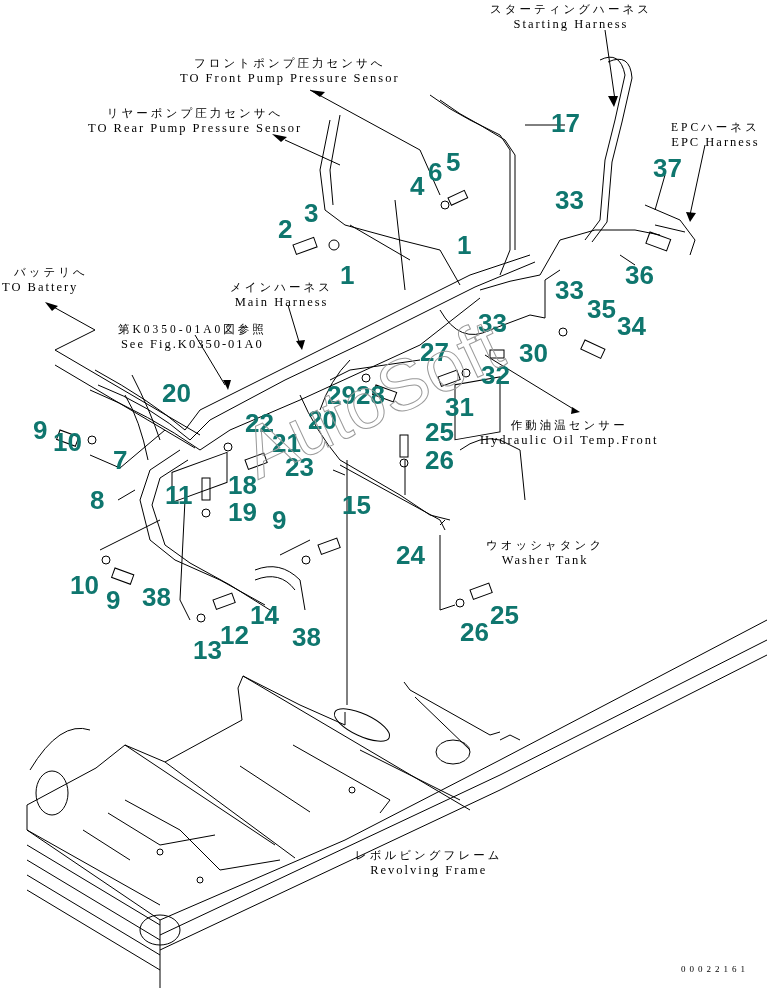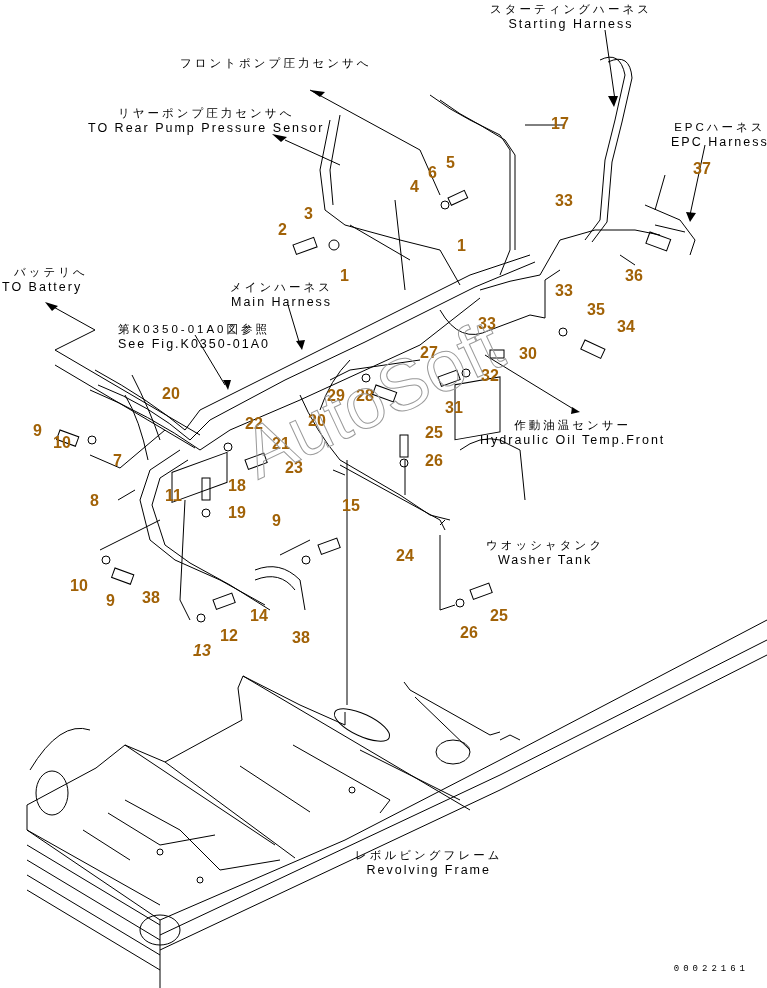--- a/index.html
+++ b/index.html
@@ -1,22 +1,22 @@
 <!DOCTYPE html>
 <html><head>
 <meta charset="utf-8">
 <style>
   html, body { margin:0; padding:0; background:#fff; }
   body { width:767px; height:988px; position:relative; overflow:hidden; font-family:"DejaVu Sans Mono", monospace; }
   #stage { position:absolute; left:0; top:0; width:767px; height:988px; }
-  .lbl { position:absolute; font-family:Liberation Sans, sans-serif; font-size:12.5px; letter-spacing:2px; color:#000; white-space:nowrap; line-height:15px; }
+  .lbl { position:absolute; font-family:Liberation Serif, serif; font-size:12.5px; letter-spacing:2px; color:#000; white-space:nowrap; line-height:15px; }
   .lbl .jp { display:block; font-size:11.5px; letter-spacing:3px; }
   .lbl.center { text-align:center; }
-  .num { position:absolute; font-family:"Liberation Sans", sans-serif; font-weight:bold; font-size:16px; color:#a16207; line-height:21px; white-space:nowrap; }
-  .docid { position:absolute; right:18px; bottom:14px; font-family:Liberation Mono, monospace; font-size:9px; letter-spacing:4px; }
+  .num { position:absolute; font-family:"Liberation Sans", sans-serif; font-weight:bold; font-size:26px; color:#0f766e; line-height:21px; white-space:nowrap; }
+  .docid { position:absolute; right:18px; bottom:14px; font-family:Liberation Serif, serif; font-size:9px; letter-spacing:4px; }
   .wm { position:absolute; left:230px; top:420px; font-family:"Liberation Sans", sans-serif; font-size:72px; color:transparent; -webkit-text-stroke:1px #9a9a9a; transform:rotate(-25deg); transform-origin:left top; white-space:nowrap; pointer-events:none; }
 </style>
 </head>
 <body>
 
 <div id="stage">
 
   <svg id="drawing" width="767" height="988" viewBox="0 0 767 988" style="position:absolute;left:0;top:0;">
     <g fill="none" stroke="#000" stroke-width="1">
 
@@ -166,20 +166,21 @@
       <path d="M572 407 L580 412 L571 414 Z"></path>
     </g>
   </svg>
 
   <div class="lbl center" style="left:490px;top:2px;">
     <span class="jp">スターティングハーネス</span>
     <span>Starting Harness</span>
   </div>
   <div class="lbl center" style="left:180px;top:56px;">
     <span class="jp">フロントポンプ圧力センサへ</span>
+    <span>TO Front Pump Pressure Sensor</span>
   </div>
   <div class="lbl center" style="left:88px;top:106px;">
     <span class="jp">リヤーポンプ圧力センサへ</span>
     <span>TO Rear Pump Pressure Sensor</span>
   </div>
   <div class="lbl center" style="left:671px;top:120px;">
     <span class="jp">EPCハーネス</span>
     <span>EPC Harness</span>
   </div>
   <div class="lbl" style="left:2px;top:265px;">
@@ -216,21 +217,21 @@
   <div class="num" style="left:446px;top:152px;">5</div>
   <div class="num" style="left:428px;top:162px;">6</div>
   <div class="num" style="left:113px;top:450px;">7</div>
   <div class="num" style="left:90px;top:490px;">8</div>
   <div class="num" style="left:33px;top:420px;">9</div>
   <div class="num" style="left:106px;top:590px;">9</div>
   <div class="num" style="left:53px;top:432px;">10</div>
   <div class="num" style="left:70px;top:575px;">10</div>
   <div class="num" style="left:165px;top:485px;">11</div>
   <div class="num" style="left:220px;top:625px;">12</div>
-  <div class="num" style="left:193px;top:640px;font-style:italic;">13</div>
+  <div class="num" style="left:193px;top:640px;">13</div>
   <div class="num" style="left:250px;top:605px;">14</div>
   <div class="num" style="left:302px;top:495px;margin-left:40px;">15</div>
   <div class="num" style="left:272px;top:510px;">9</div>
   <div class="num" style="left:551px;top:113px;">17</div>
   <div class="num" style="left:228px;top:475px;">18</div>
   <div class="num" style="left:228px;top:502px;">19</div>
   <div class="num" style="left:162px;top:383px;">20</div>
   <div class="num" style="left:308px;top:410px;">20</div>
   <div class="num" style="left:272px;top:433px;">21</div>
   <div class="num" style="left:245px;top:413px;">22</div>
@@ -245,19 +246,19 @@
   <div class="num" style="left:327px;top:385px;">29</div>
   <div class="num" style="left:519px;top:343px;">30</div>
   <div class="num" style="left:445px;top:397px;">31</div>
   <div class="num" style="left:481px;top:365px;">32</div>
   <div class="num" style="left:555px;top:190px;">33</div>
   <div class="num" style="left:555px;top:280px;">33</div>
   <div class="num" style="left:478px;top:313px;">33</div>
   <div class="num" style="left:617px;top:316px;">34</div>
   <div class="num" style="left:587px;top:299px;">35</div>
   <div class="num" style="left:625px;top:265px;">36</div>
-  <div class="num" style="left:653px;top:158px;margin-left:40px;">37</div>
+  <div class="num" style="left:653px;top:158px;">37</div>
   <div class="num" style="left:142px;top:587px;">38</div>
   <div class="num" style="left:292px;top:627px;">38</div>
 
   <div class="wm">AutoSoft</div>
   <div class="docid">00022161</div>
 </div>
 
 </body></html>

